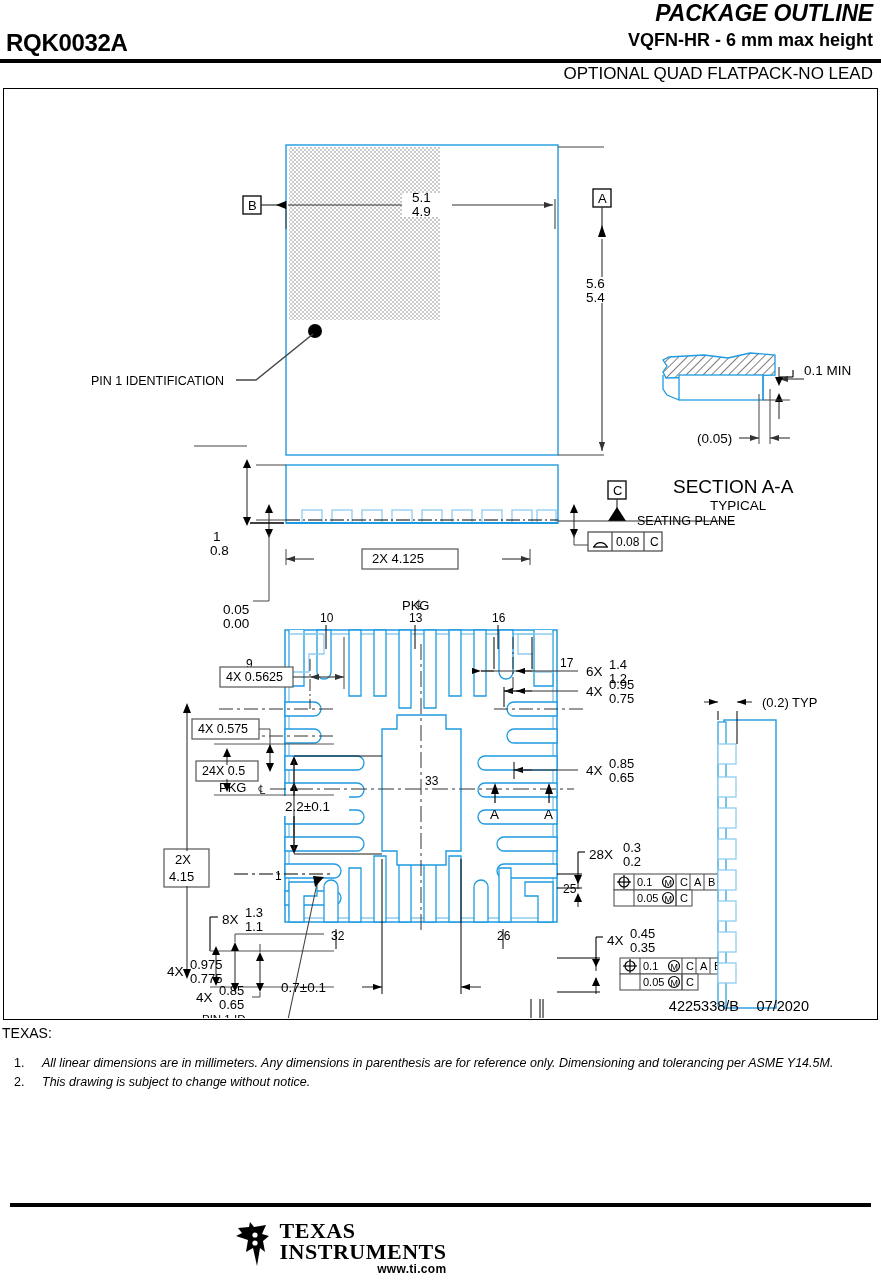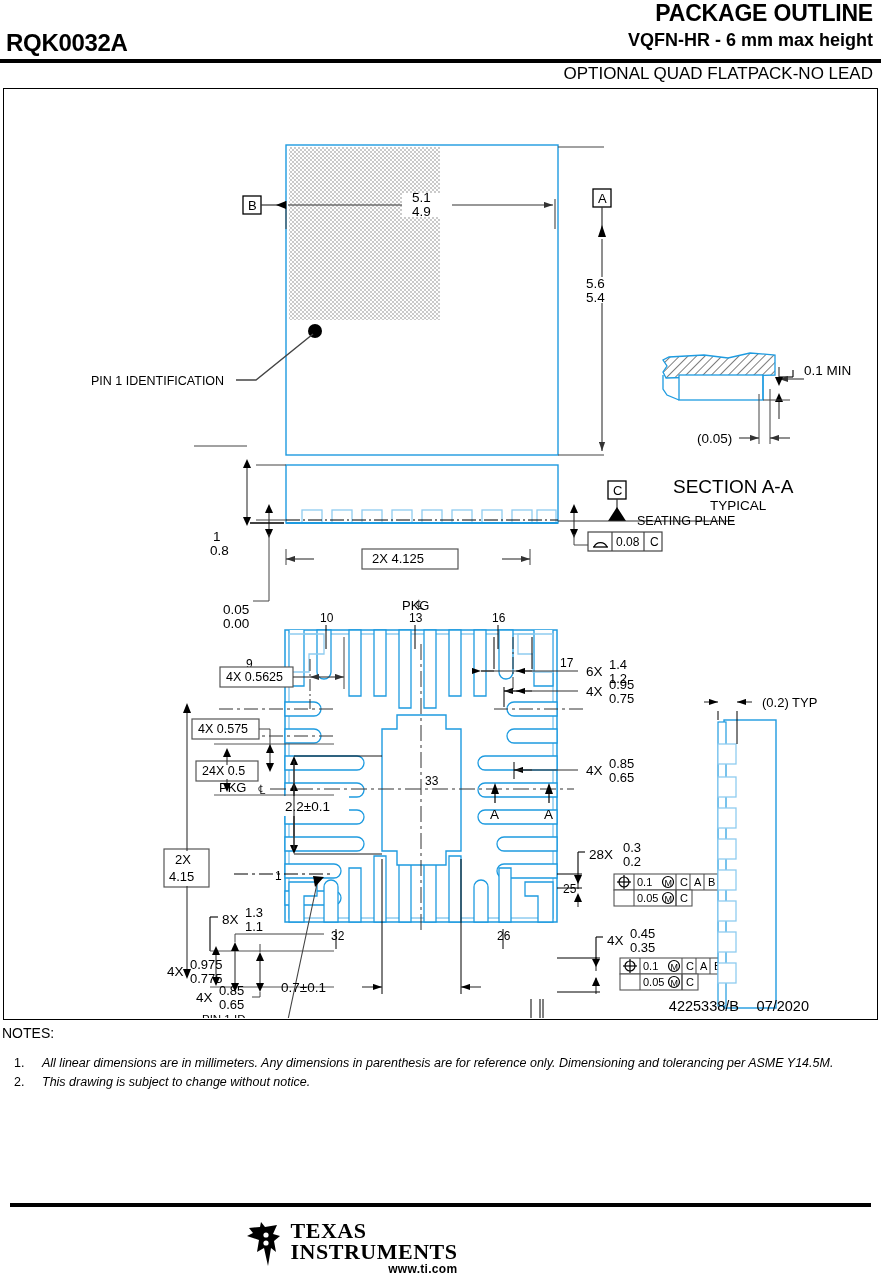--- a/index.html
+++ b/index.html
@@ -6,20 +6,21 @@
   html,body{margin:0;padding:0;background:#ffffff;}
   body{
     width:881px;height:1287px;position:relative;overflow:hidden;
     font-family:"Liberation Sans",sans-serif;color:#000;
   }
   
   #hdr-pkg-outline{
     position:absolute;right:8px;top:0px;
     font-size:23px;font-weight:bold;letter-spacing:-0.2px;
     white-space:nowrap;
+    font-style:italic;
   }
   #hdr-subtitle{
     position:absolute;right:8px;top:30px;
     font-size:18px;font-weight:bold;white-space:nowrap;
   }
   #hdr-partnum{
     position:absolute;left:6px;top:29px;
     font-size:24px;font-weight:bold;letter-spacing:-0.3px;
   }
   #rule-1{position:absolute;left:0;top:59px;width:881px;height:4px;background:#000;}
@@ -34,21 +35,21 @@
   }
   svg{display:block;}
   
   #notes-title{position:absolute;left:2px;top:1025px;font-size:14px;}
   #notes-list{position:absolute;left:14px;top:1055px;width:860px;font-size:12.5px;line-height:17px;}
   .note-row{display:flex;margin-bottom:2px;}
   .note-num{width:28px;flex:0 0 28px;}
   .note-txt{flex:1;font-style:italic;}
   
   #rule-2{position:absolute;left:10px;top:1203px;width:861px;height:4px;background:#000;}
-  #ti-logo{position:absolute;left:12px;top:1220px;width:724px;text-align:center;}
+  #ti-logo{position:absolute;left:1px;top:1220px;width:724px;text-align:center;}
   .ti-wrap{display:inline-block;position:relative;text-align:left;}
   .ti-name{font-family:"Liberation Serif",serif;font-weight:bold;line-height:0.96;letter-spacing:0.5px;}
   .ti-l1{font-size:22px;}
   .ti-l2{font-size:22px;text-align:center;}
   .ti-url{font-size:12px;font-weight:bold;text-align:right;font-family:"Liberation Sans",sans-serif;letter-spacing:0.3px;}
   .ti-star{position:absolute;left:-44px;top:2px;}
 </style>
 </head>
 <body>
 
@@ -587,21 +588,21 @@
     <text x="758" y="618" font-size="13">(0.2) TYP</text>
   </g>
 
   <text x="735" y="922" font-size="14.5" text-anchor="end">4225338/B</text>
   <text x="805" y="922" font-size="14.5" text-anchor="end">07/2020</text>
 
   </g>
 </svg>
 </div>
 
-<div id="notes-title">NOTES:</div>
+<div id="notes-title">TEXAS:</div>
 <div id="notes-list">
   <div class="note-row">
     <div class="note-num">1.</div>
     <div class="note-txt">All linear dimensions are in millimeters. Any dimensions in parenthesis are for reference only. Dimensioning and tolerancing per ASME Y14.5M.</div>
   </div>
   <div class="note-row">
     <div class="note-num">2.</div>
     <div class="note-txt">This drawing is subject to change without notice.</div>
   </div>
 </div>

